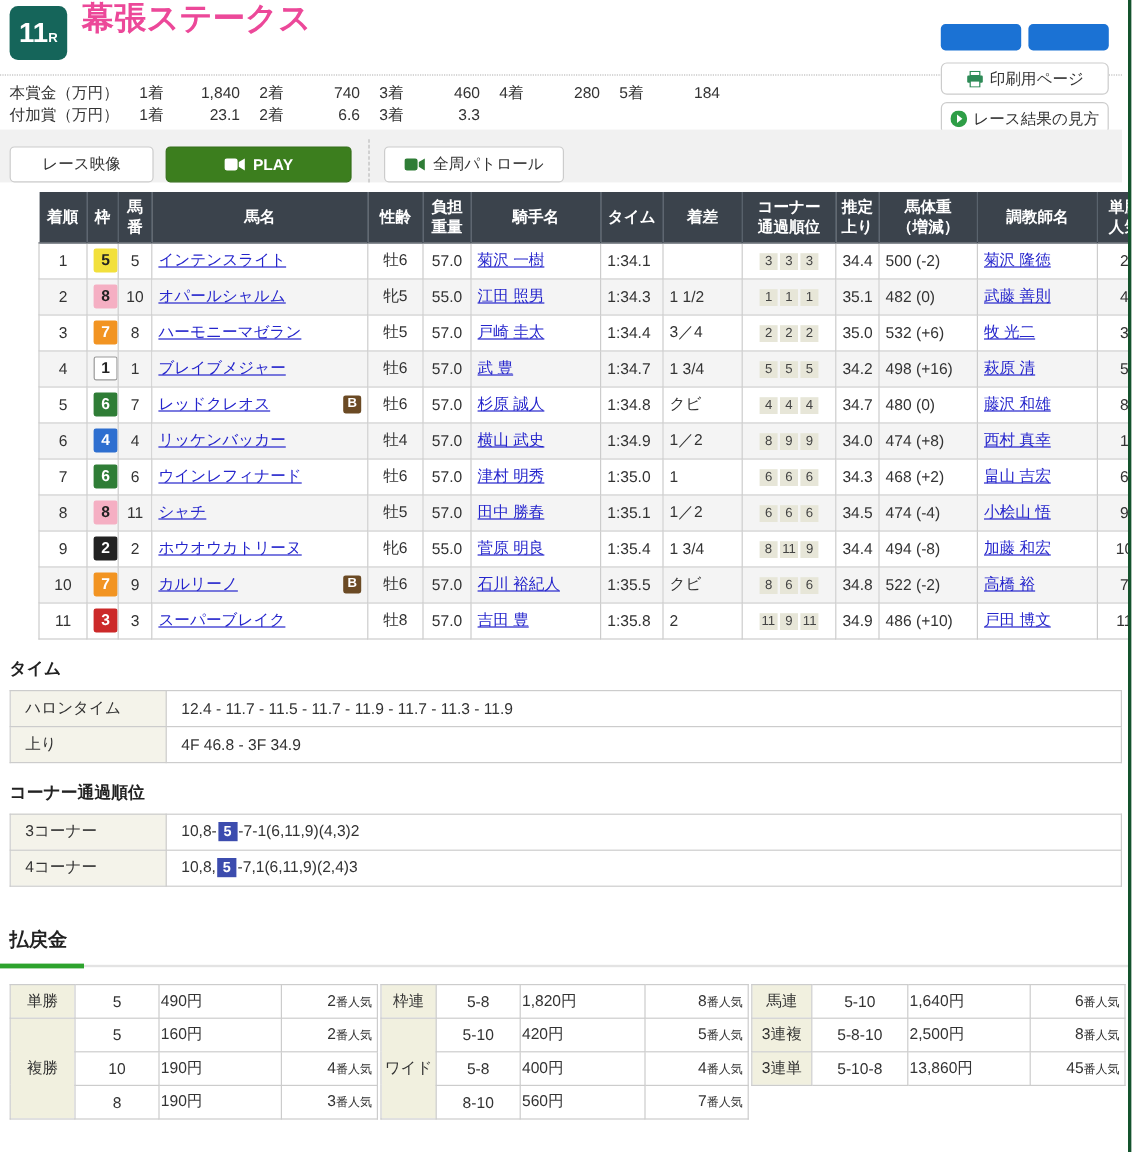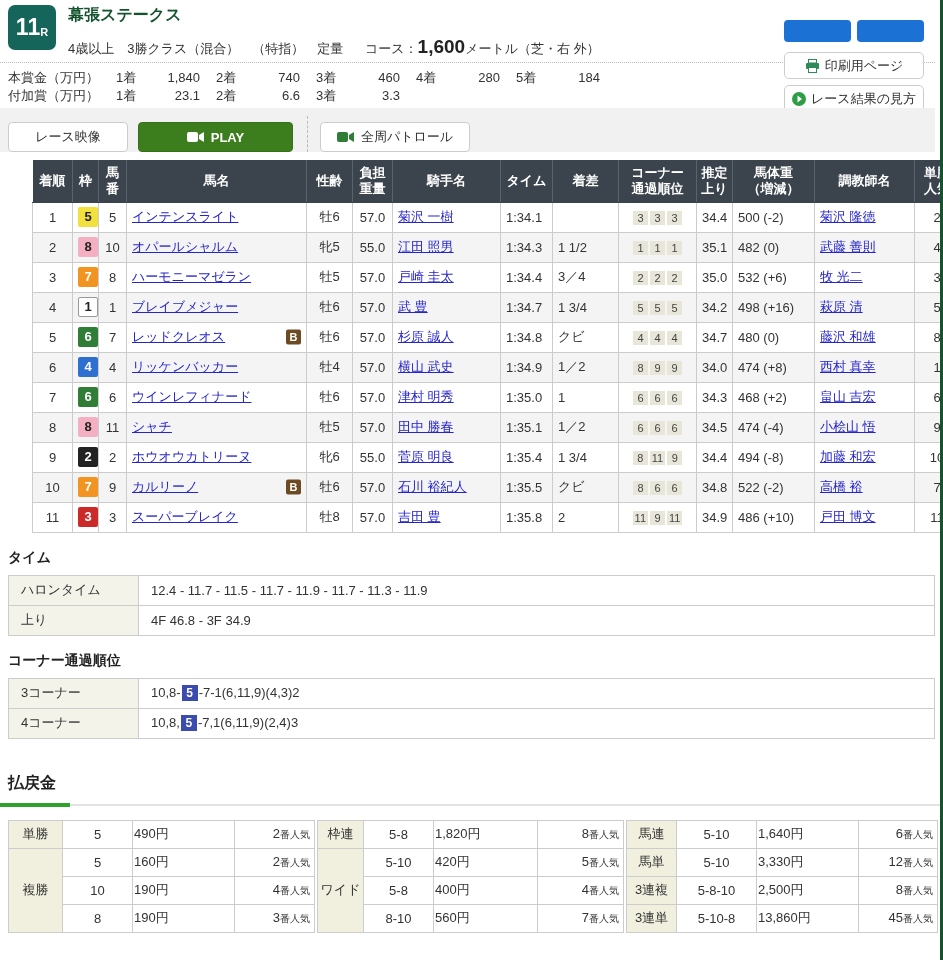--- a/index.html
+++ b/index.html
@@ -6,21 +6,21 @@
   html,body { margin:0; padding:0; background:#fff; }
   body { font-family:"Liberation Sans","DejaVu Sans",sans-serif; font-size:13px; color:#333; }
   .page { position:relative; width:943px; height:960px; background:#fff; overflow:hidden; border-right:3px solid #14532d; }
 
   
   .header { position:relative; height:108px; }
   .race-badge { position:absolute; left:8px; top:5px; width:48px; height:45px; background:#15655a; color:#fff; border-radius:7px; display:flex; align-items:center; justify-content:center; }
   .race-badge .num { font-size:23px; font-weight:bold; }
   .race-badge .suf { font-size:11px; font-weight:bold; margin-top:8px; }
   .title-block { position:absolute; left:68px; top:0; }
-  .race-title { margin:0; font-size:16px; font-weight:bold; color:#14532d; line-height:30px; }
+  .race-title { margin:0; font-size:27px; font-weight:bold; color:#ec4899; line-height:30px; }
   .race-conditions { margin-top:6px; font-size:13px; color:#333; white-space:nowrap; }
   .race-conditions .course-label { margin-left:18px; }
   .course-distance { font-size:19px; font-weight:bold; color:#222; }
   .dotted-sep { position:absolute; left:0; top:62px; width:935px; border-top:1px dotted #bbb; }
   .prize-block { position:absolute; left:8px; top:69px; line-height:18px; }
   .prize-row { white-space:nowrap; }
   .prize-label { display:inline-block; width:108px; }
   .prize-rank { display:inline-block; width:32px; text-align:left; }
   .prize-val { display:inline-block; width:52px; text-align:right; margin-right:16px; }
 
@@ -90,24 +90,20 @@
 
 <div class="page">
 
   <div class="header">
     <div class="race-badge">
       <span class="num">11</span>
       <span class="suf">R</span>
     </div>
     <div class="title-block">
       <h1 class="race-title">幕張ステークス</h1>
-      <div class="race-conditions">
-        <span>4歳以上　3勝クラス（混合）　（特指）　定量</span>
-        <span class="course-label">コース：</span><span class="course-distance">1,600</span><span>メートル（芝・右 外）</span>
-      </div>
     </div>
     <div class="dotted-sep"></div>
     <div class="prize-block" id="prize-block">
         <div class="prize-row"><span class="prize-label">本賞金（万円）</span><span class="prize-rank">1着</span><span class="prize-val">1,840</span><span class="prize-rank">2着</span><span class="prize-val">740</span><span class="prize-rank">3着</span><span class="prize-val">460</span><span class="prize-rank">4着</span><span class="prize-val">280</span><span class="prize-rank">5着</span><span class="prize-val">184</span></div>
         <div class="prize-row"><span class="prize-label">付加賞（万円）</span><span class="prize-rank">1着</span><span class="prize-val">23.1</span><span class="prize-rank">2着</span><span class="prize-val">6.6</span><span class="prize-rank">3着</span><span class="prize-val">3.3</span></div>
       </div>
 
     <div class="top-buttons">
       <div class="blue-btn b1"></div>
       <div class="blue-btn b2"></div>
@@ -477,26 +473,20 @@
           <col style="width: 79px;">
         </colgroup>
         <tbody>
           <tr>
             <td class="ptype" rowspan="1">馬連</td>
             <td class="pcombo">5-10</td>
             <td class="pamount">1,640円</td>
             <td class="ppop"><span>6</span><span class="psmall">番人気</span></td>
           </tr>
           <tr>
-            <td class="ptype" rowspan="1">馬単</td>
-            <td class="pcombo">5-10</td>
-            <td class="pamount">3,330円</td>
-            <td class="ppop"><span>12</span><span class="psmall">番人気</span></td>
-          </tr>
-          <tr>
             <td class="ptype" rowspan="1">3連複</td>
             <td class="pcombo">5-8-10</td>
             <td class="pamount">2,500円</td>
             <td class="ppop"><span>8</span><span class="psmall">番人気</span></td>
           </tr>
           <tr>
             <td class="ptype" rowspan="1">3連単</td>
             <td class="pcombo">5-10-8</td>
             <td class="pamount">13,860円</td>
             <td class="ppop"><span>45</span><span class="psmall">番人気</span></td>

